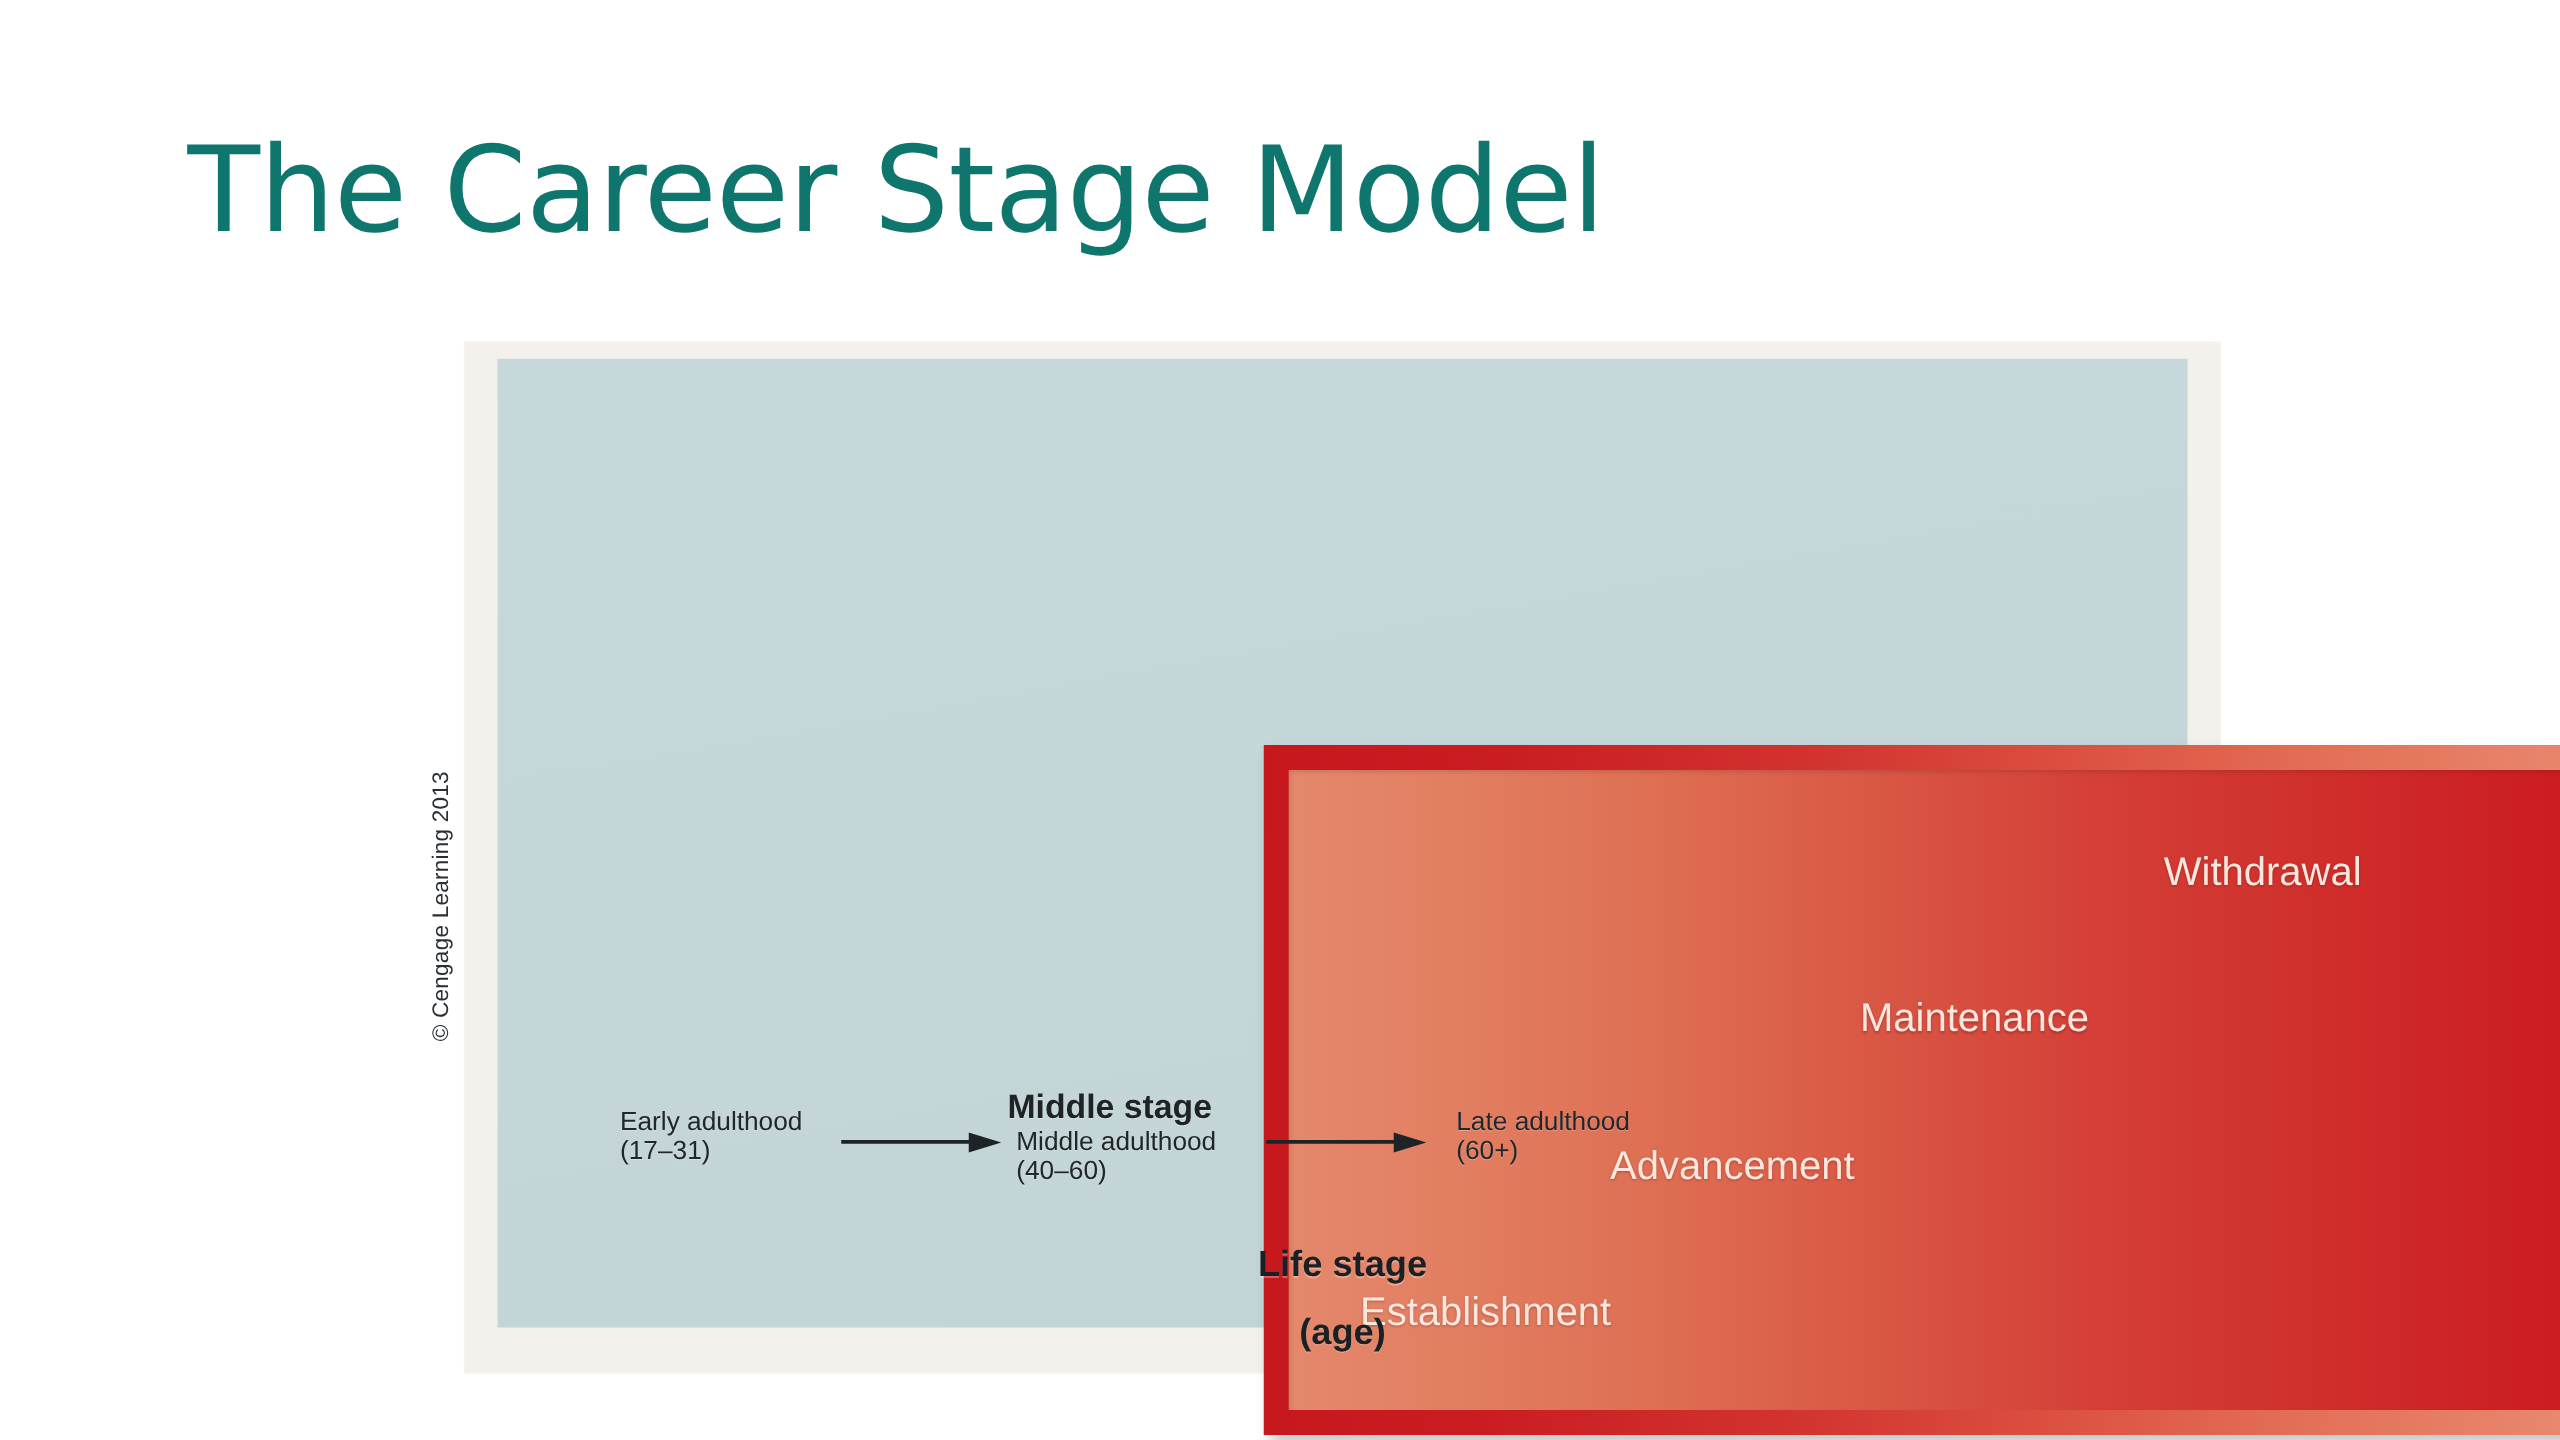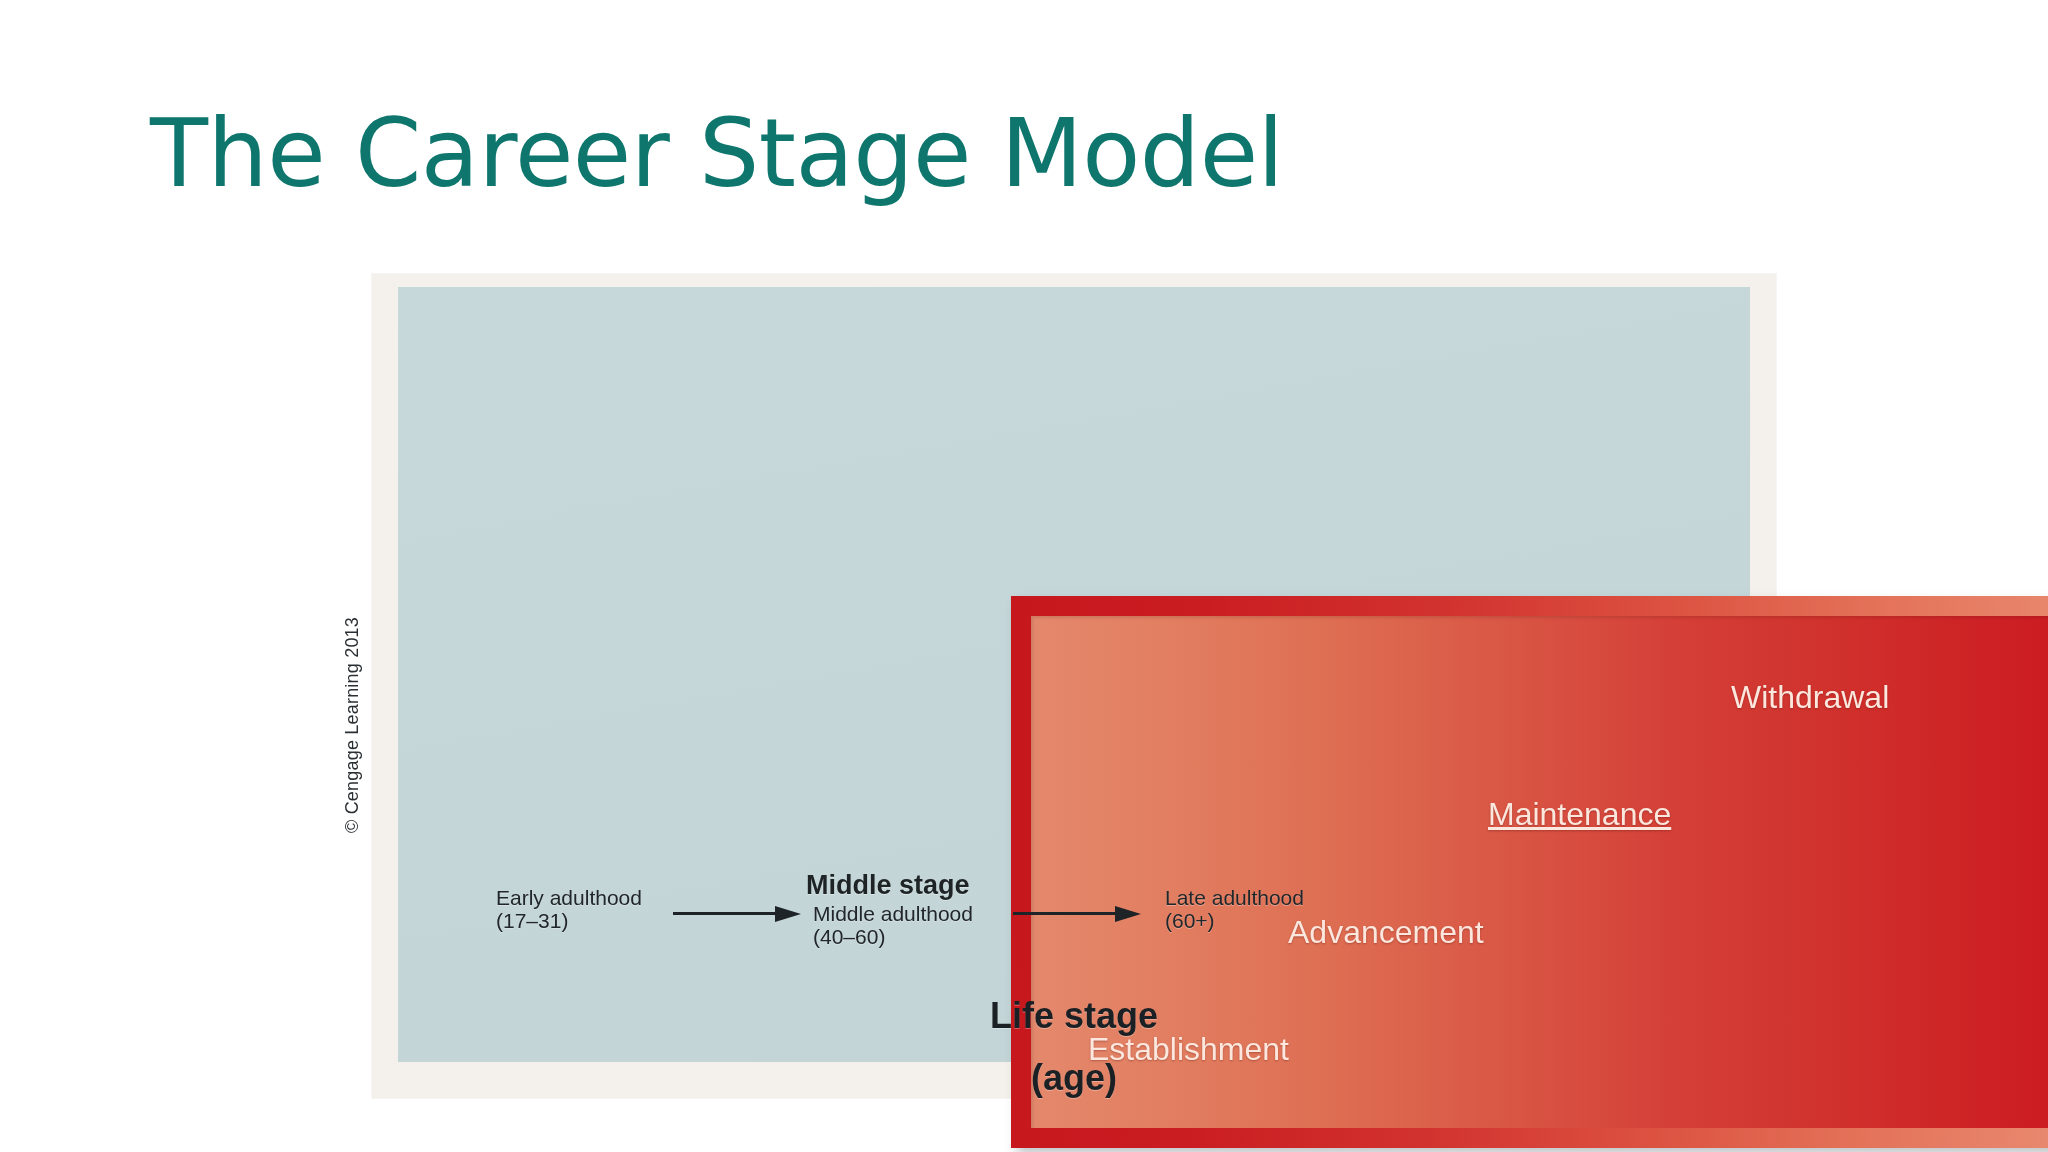--- a/index.html
+++ b/index.html
@@ -115,21 +115,21 @@
     position: absolute;
     font-family: "Liberation Sans", sans-serif;
     font-size: 32px;
     font-weight: 400;
     color: #fbe7dd;
     white-space: nowrap;
     text-shadow: 0 1px 2px rgba(90,15,10,0.35);
   }
   #stage-establishment { left: 57px;  top: 415px; }
   #stage-advancement   { left: 257px; top: 298px; }
-  #stage-maintenance   { left: 457px; top: 180px; text-decoration: underline; }
+  #stage-maintenance   { left: 457px; top: 180px; }
   #stage-withdrawal    { left: 700px; top: 63px;  }
 
   
   #life-axis {
     position: absolute;
     left: 0;
     top: 600px;
     width: 1352px;
     height: 90px;
   }
@@ -174,21 +174,21 @@
   }
 
   
   #life-stage-title {
     position: absolute;
     left: 0;
     top: 708px;
     width: 1352px;
     text-align: center;
     font-family: "Liberation Sans", sans-serif;
-    font-size: 36px;
+    font-size: 29px;
     font-weight: bold;
     color: #1a2024;
     line-height: 1.18;
     text-shadow: 0 1px 0 rgba(255,255,255,0.30);
   }
   #life-stage-title .t2 { display: block; margin-top: 20px; }
 
   
   #copyright {
     position: absolute;

